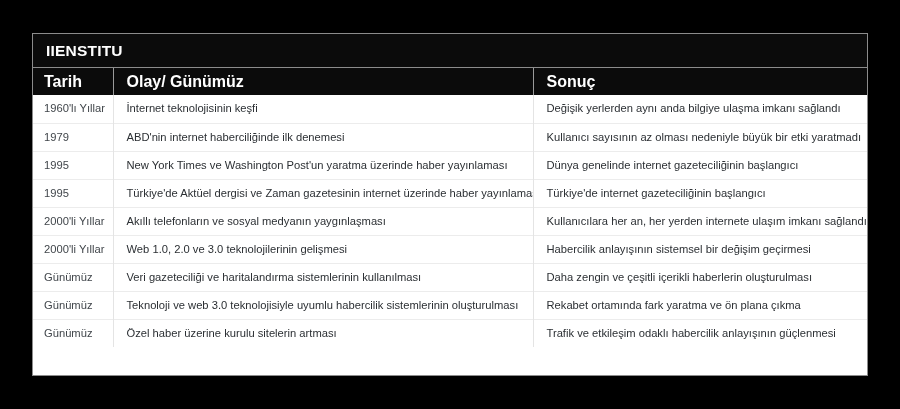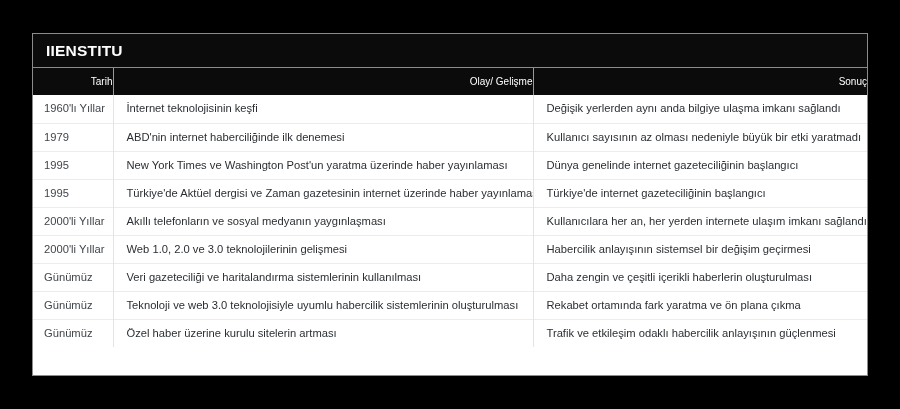--- a/index.html
+++ b/index.html
@@ -59,23 +59,23 @@
     width: 100%;
     background: #ffffff;
   }
   table.grid col.c-date  { width: 80px; }
   table.grid col.c-event { width: 420px; }
   table.grid col.c-result{ width: 334px; }
 
   thead tr.head-row { background: #0b0b0b; height: 27px; }
   thead th {
     color: #ffffff;
-    font-size: 10px;
-    font-weight: normal;
-    text-align: right;
+    font-size: 16px;
+    font-weight: bold;
+    text-align: left;
     padding: 0 0 0 13px;
     vertical-align: middle;
     border-right: 1px solid #9a9a9a;
     box-sizing: border-box;
   }
   thead th:last-child { border-right: none; }
   thead th.th-date { padding-left: 11px; }
 
   tbody tr.data-row { height: 28px; }
   tbody td {
@@ -111,21 +111,21 @@
 
     <table class="grid">
       <colgroup>
         <col class="c-date">
         <col class="c-event">
         <col class="c-result">
       </colgroup>
       <thead>
         <tr class="head-row">
           <th class="th-date">Tarih</th>
-          <th>Olay/ Gelişme</th>
+          <th>Olay/ Günümüz</th>
           <th>Sonuç</th>
         </tr>
       </thead>
       <tbody id="table-body">
           <tr class="data-row">
             <td class="cell-date">1960'lı Yıllar</td>
             <td>İnternet teknolojisinin keşfi</td>
             <td>Değişik yerlerden aynı anda bilgiye ulaşma imkanı sağlandı</td>
           </tr>
           <tr class="data-row">

